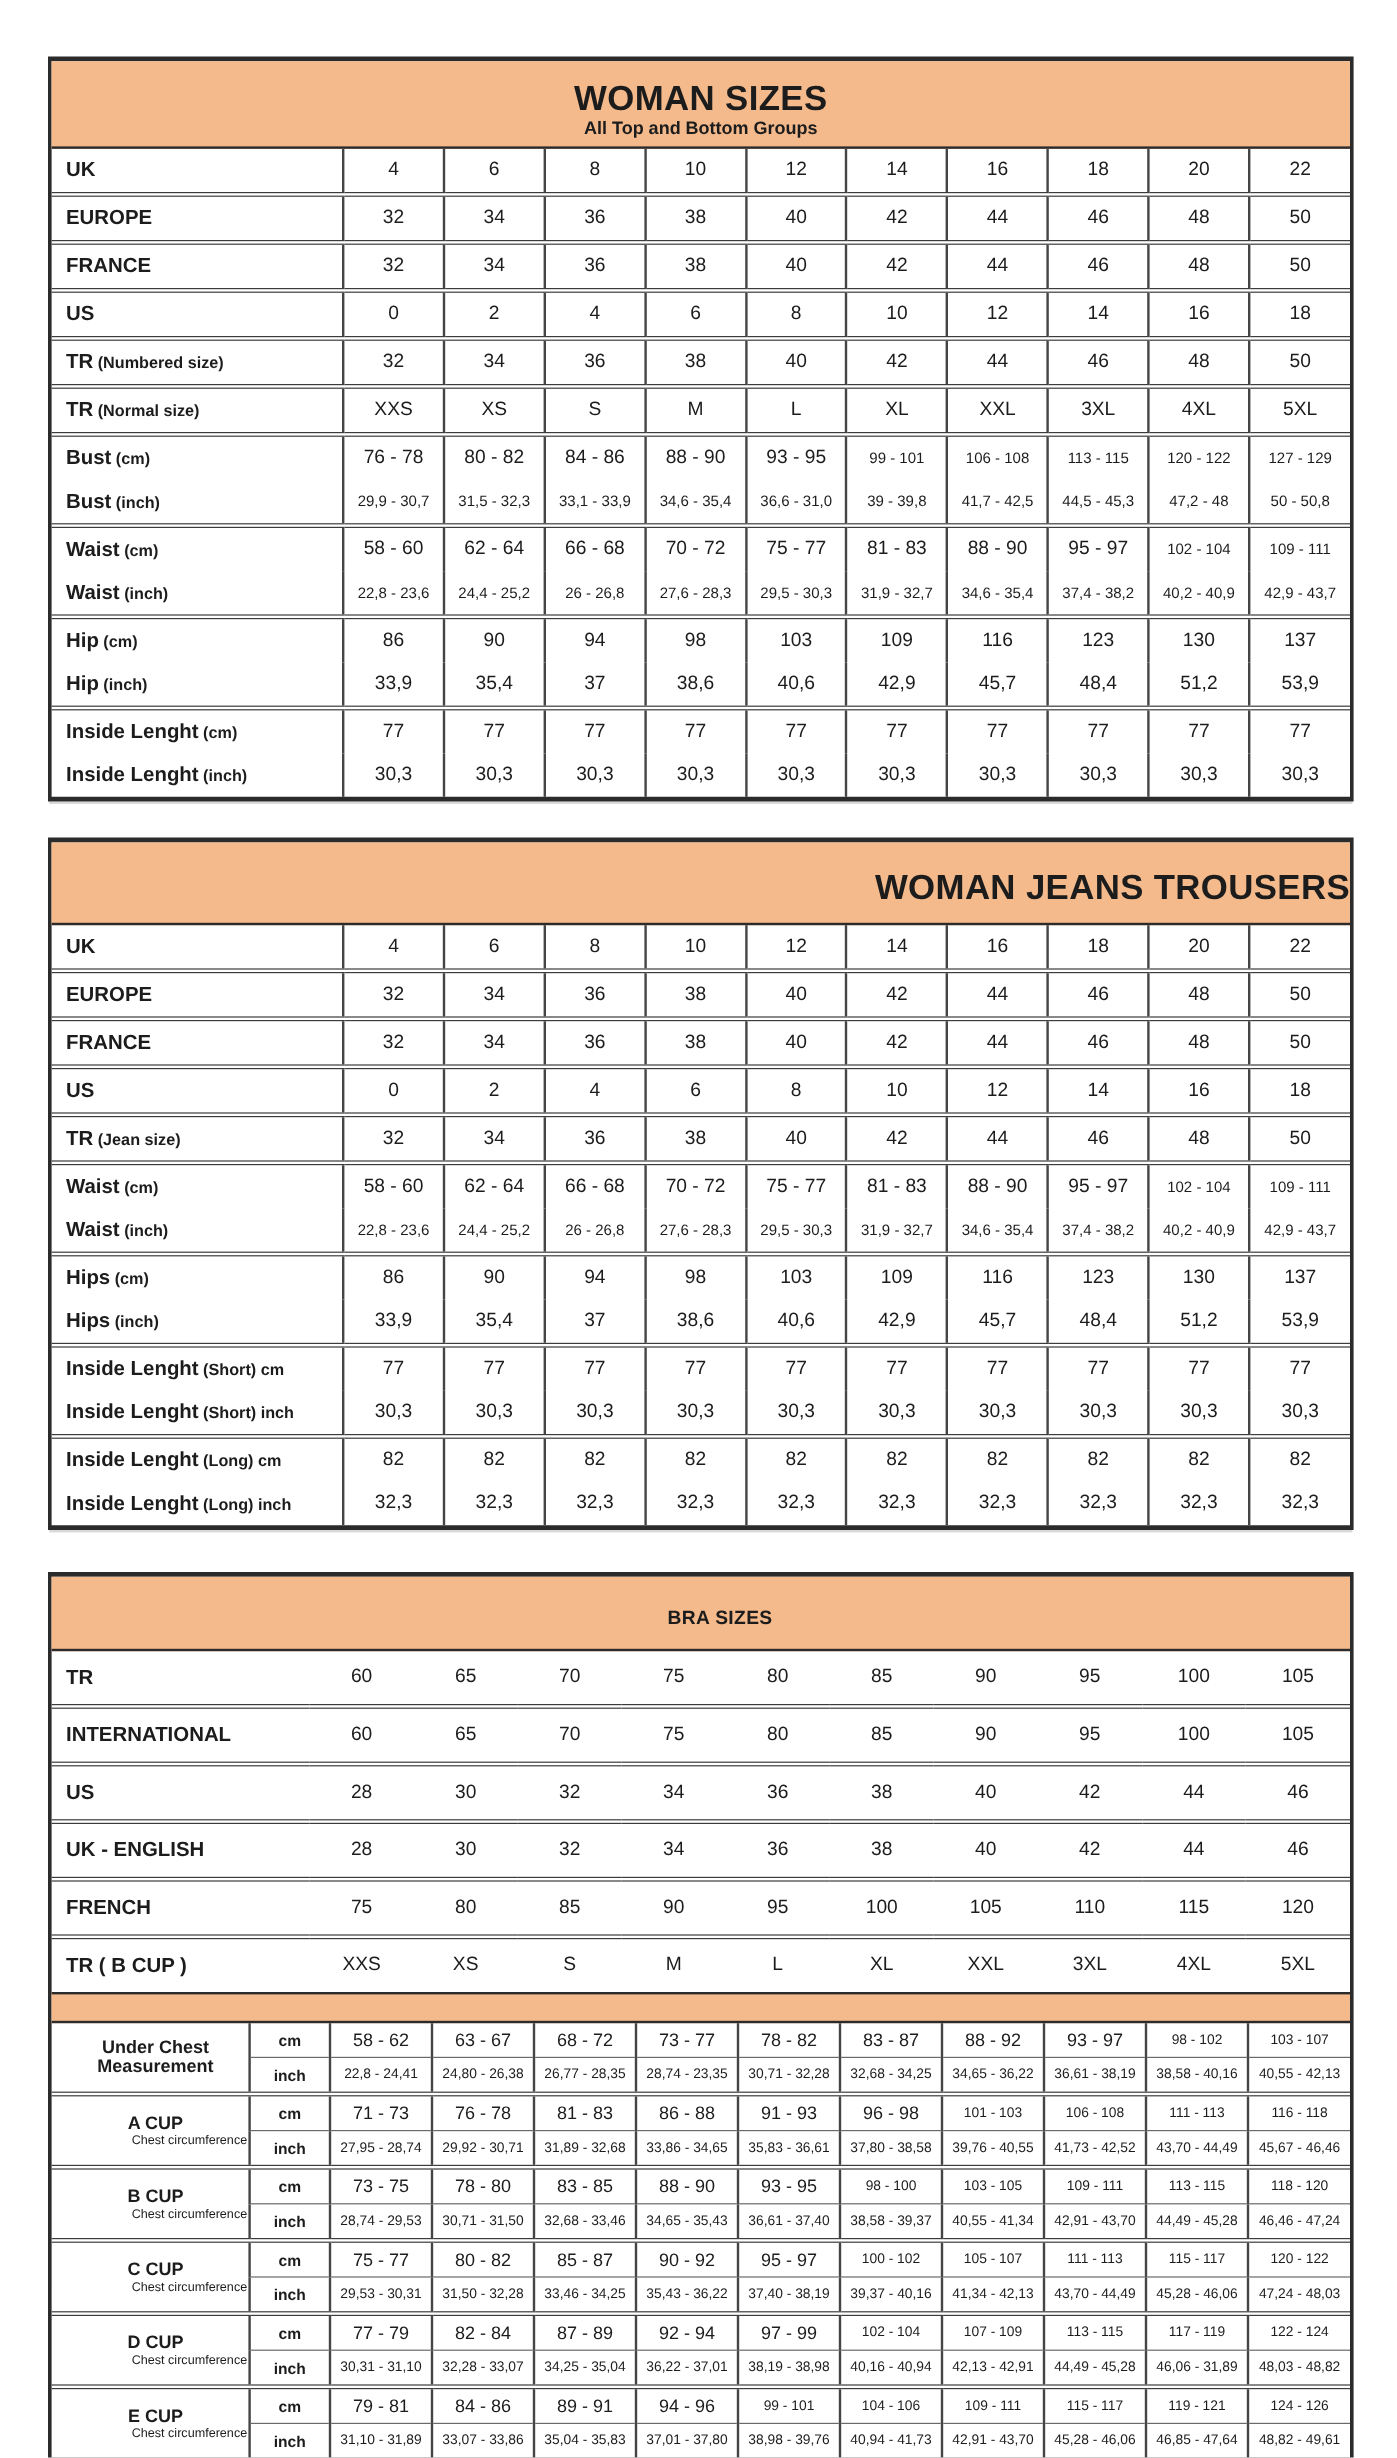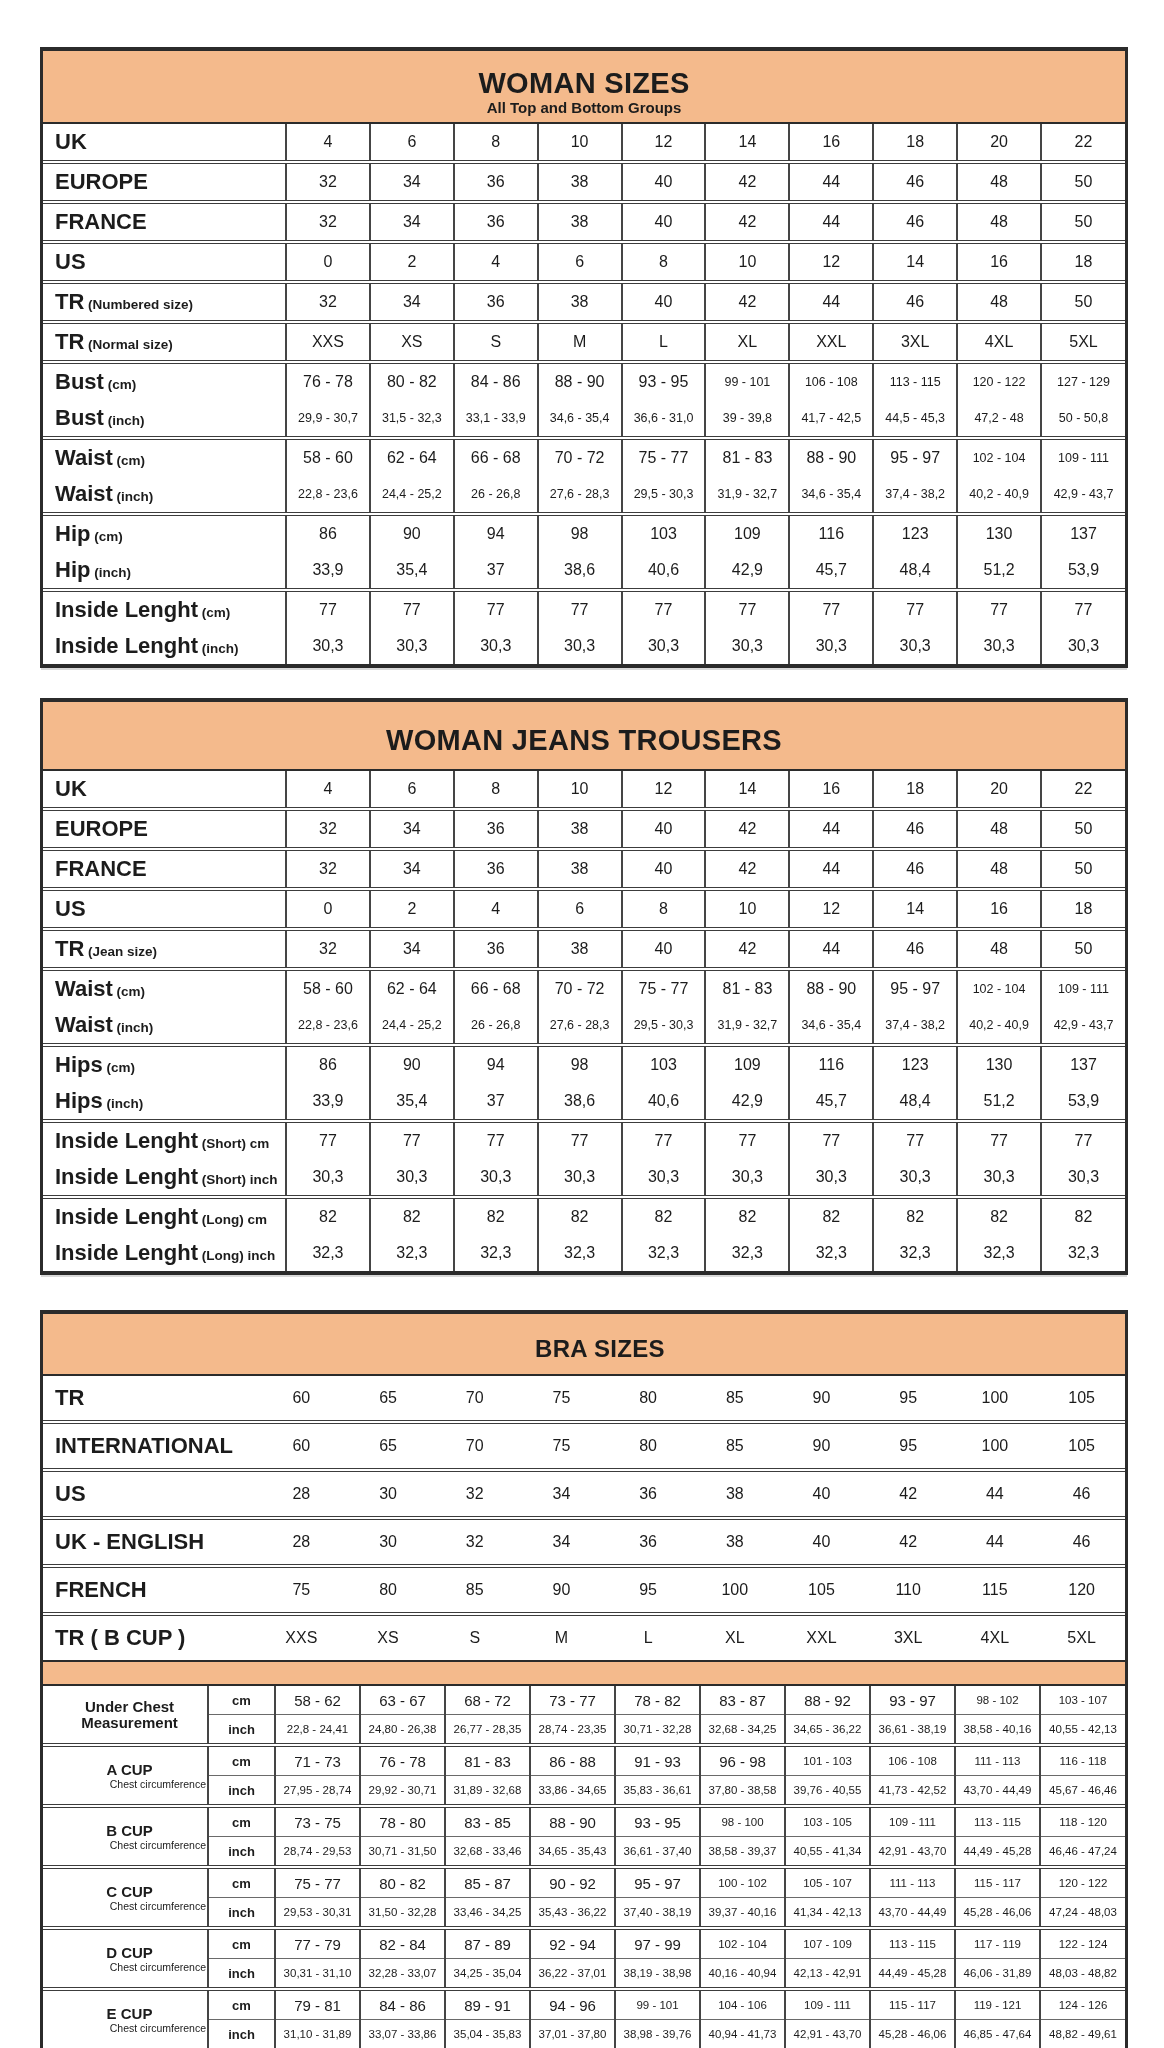--- a/index.html
+++ b/index.html
@@ -8,26 +8,26 @@
     font-family:"Liberation Sans", sans-serif;color:#1c1c1c;
   }
   .wrap{padding:47px 36px 0 40px;}
   .block{
     border:3px solid #2b2b2b;border-top-width:4px;border-bottom-width:4px;
     background:#fff;box-shadow:0 3px 0 -1px #d9d9d9;
   }
   .gap30{margin-top:30px}.gap35{margin-top:35px}
   .hdr{background:#F4BA8C;border-bottom:2px solid #2b2b2b;text-align:center;padding:16px 0 6px;}
   .t-title{font-size:29px;font-weight:700;letter-spacing:.3px;line-height:33px;}
-  .t-title.small{font-size:24px;line-height:30px;padding:4px 0;margin-left:32px;}
+  .t-title.small{font-size:16px;line-height:30px;padding:4px 0;margin-left:32px;}
   .t-sub{font-size:15px;font-weight:700;line-height:16px;}
   table{width:100%;border-collapse:collapse;table-layout:fixed;}
   td{vertical-align:middle;text-align:center;overflow:hidden;}
   td.lab{text-align:left;padding-left:12px;}
-  .lb{font-size:22px;font-weight:700;}
+  .lb{font-size:17px;font-weight:700;}
   .ln{font-size:13.5px;font-weight:700;}
   .val{font-size:16px;}
   .val.sm{font-size:12.5px;}
   
   .vlines td.val, .t3c td.unit, .t3c td.val{border-left:2px solid #454545;}
   
   tr.sec > td{border-top:4px double #3c3c3c;}
   tr.sub > td{border-top:1px solid #6a6a6a;}
   
   .t1 td{height:34px;}
@@ -241,21 +241,21 @@
             <td class="val">30,3</td>
             <td class="val">30,3</td>
             <td class="val">30,3</td>
           </tr>
         </tbody>
       </table>
   </section>
 
   <section class="block gap30">
     <div class="hdr">
-      <div class="t-title" style="padding:6px 0;">WOMAN JEANS TROUSERS</div>
+      <div class="t-title" style="padding:6px 0;text-align:right;">WOMAN JEANS TROUSERS</div>
     </div>
     <table class="t2 vlines">
       <colgroup>
           <col class="c-lab1">
           <col span="10">
         </colgroup>
     <tbody>
           <tr>
             <td class="lab"><span class="lb">UK</span></td>
             <td class="val">4</td>

